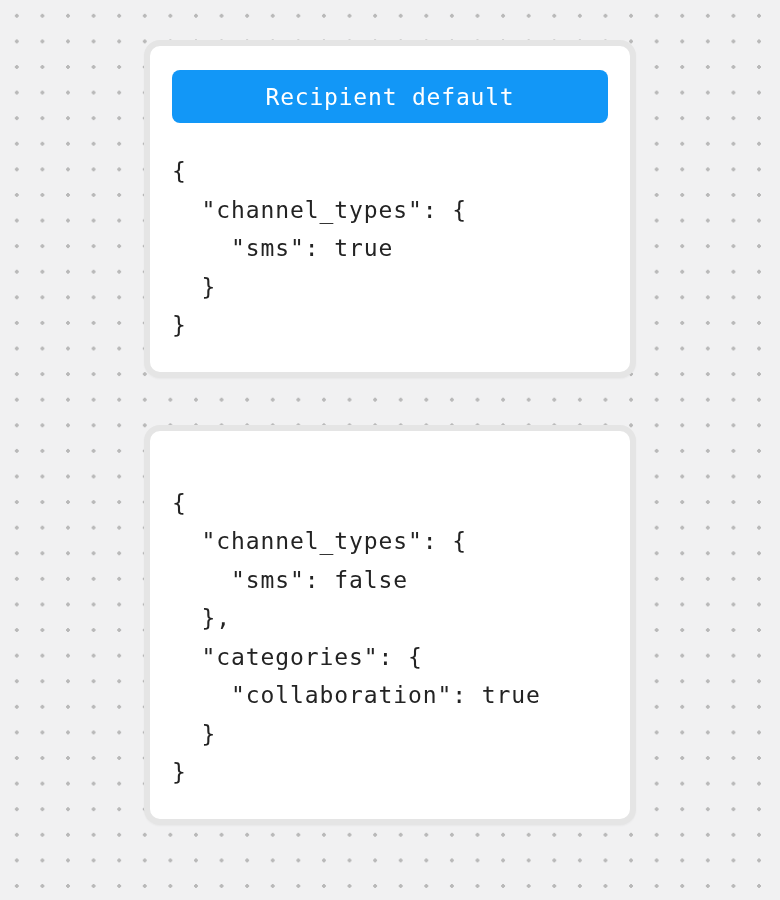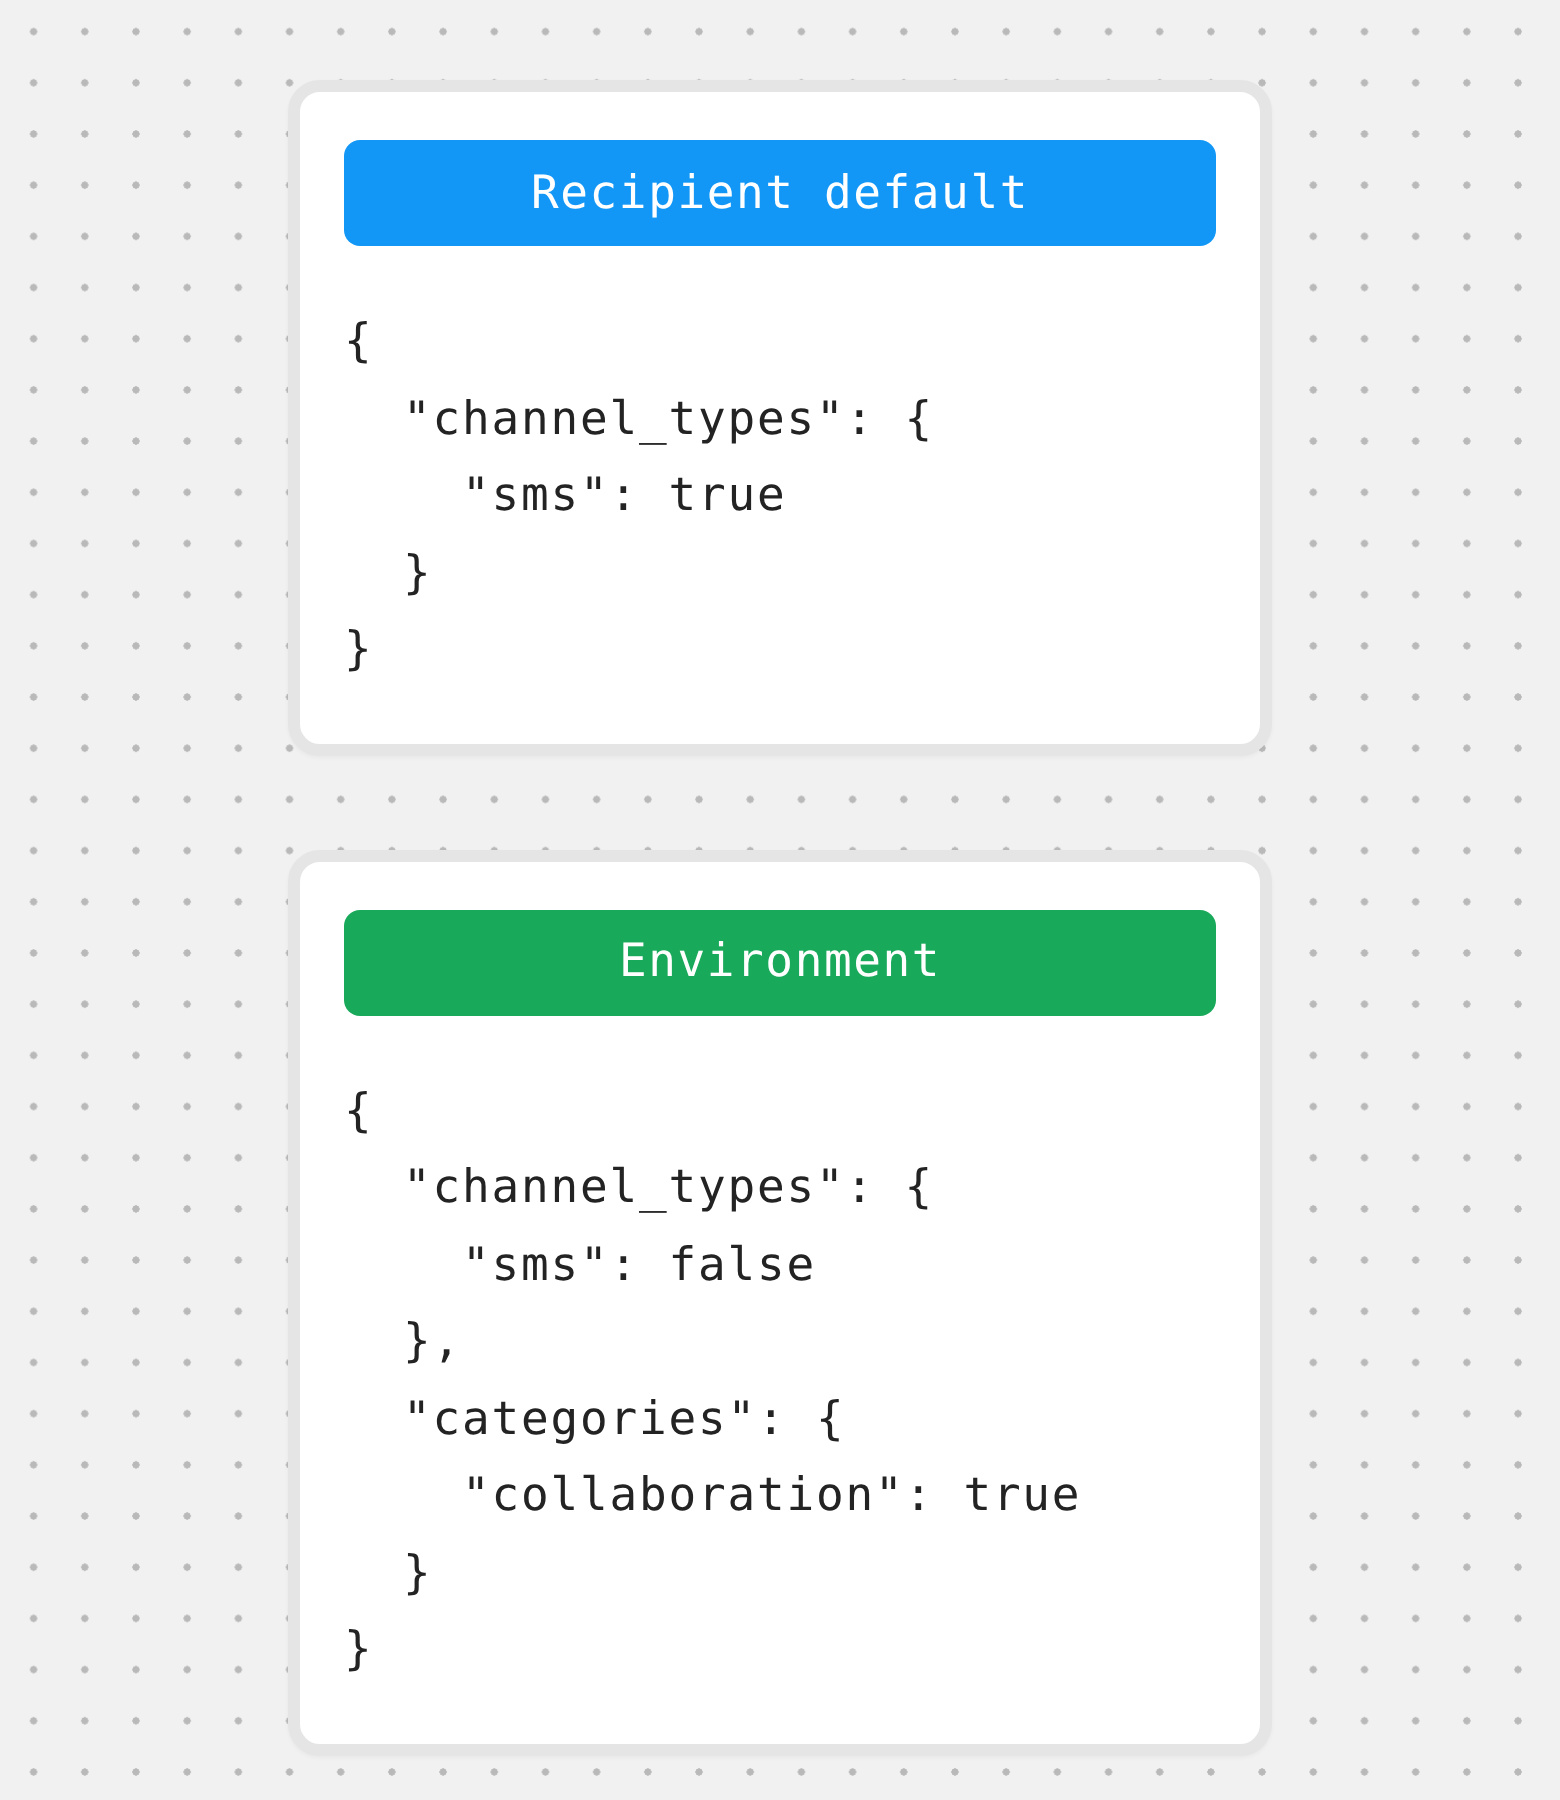--- a/index.html
+++ b/index.html
@@ -65,21 +65,20 @@
   <div class="card card-1">
     <div class="card-header" style="background: rgb(18, 151, 247);">Recipient default</div>
     <pre class="json-code">{
   "channel_types": {
     "sms": true
   }
 }</pre>
   </div>
 
   <div class="card card-2">
-    <div class="card-header" style="background: rgb(24, 169, 90);">Environment</div>
     <pre class="json-code">{
   "channel_types": {
     "sms": false
   },
   "categories": {
     "collaboration": true
   }
 }</pre>
   </div>
 

